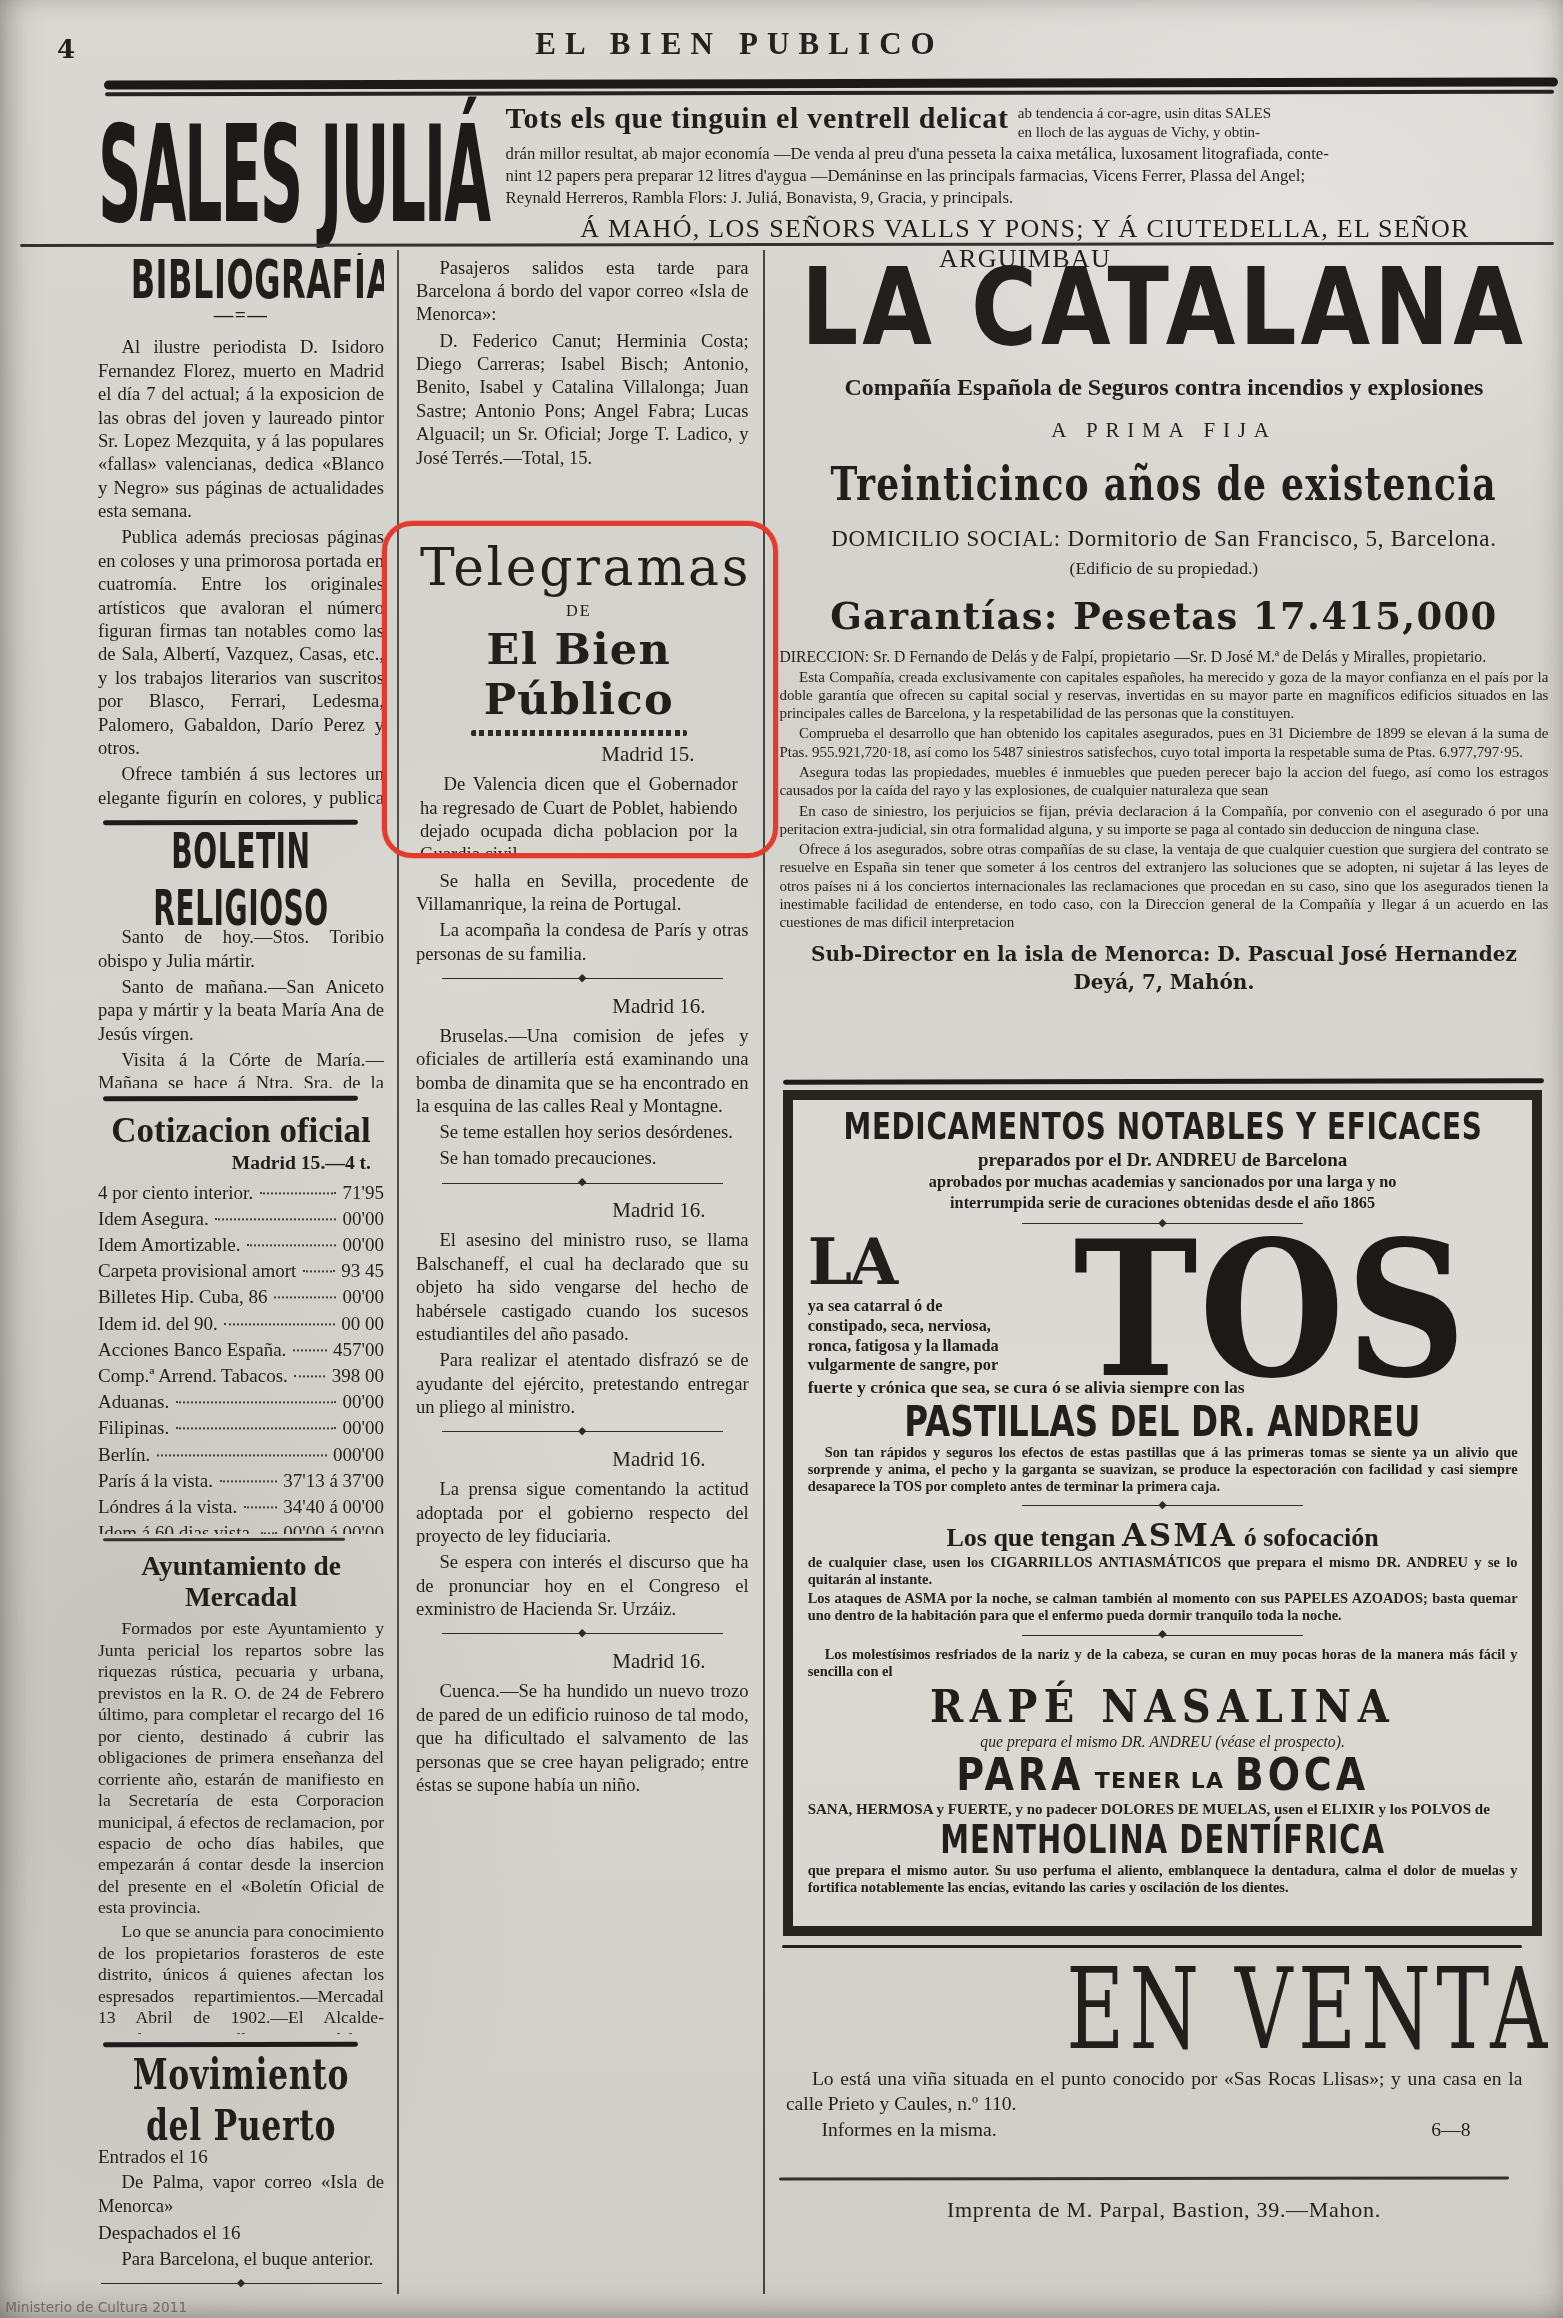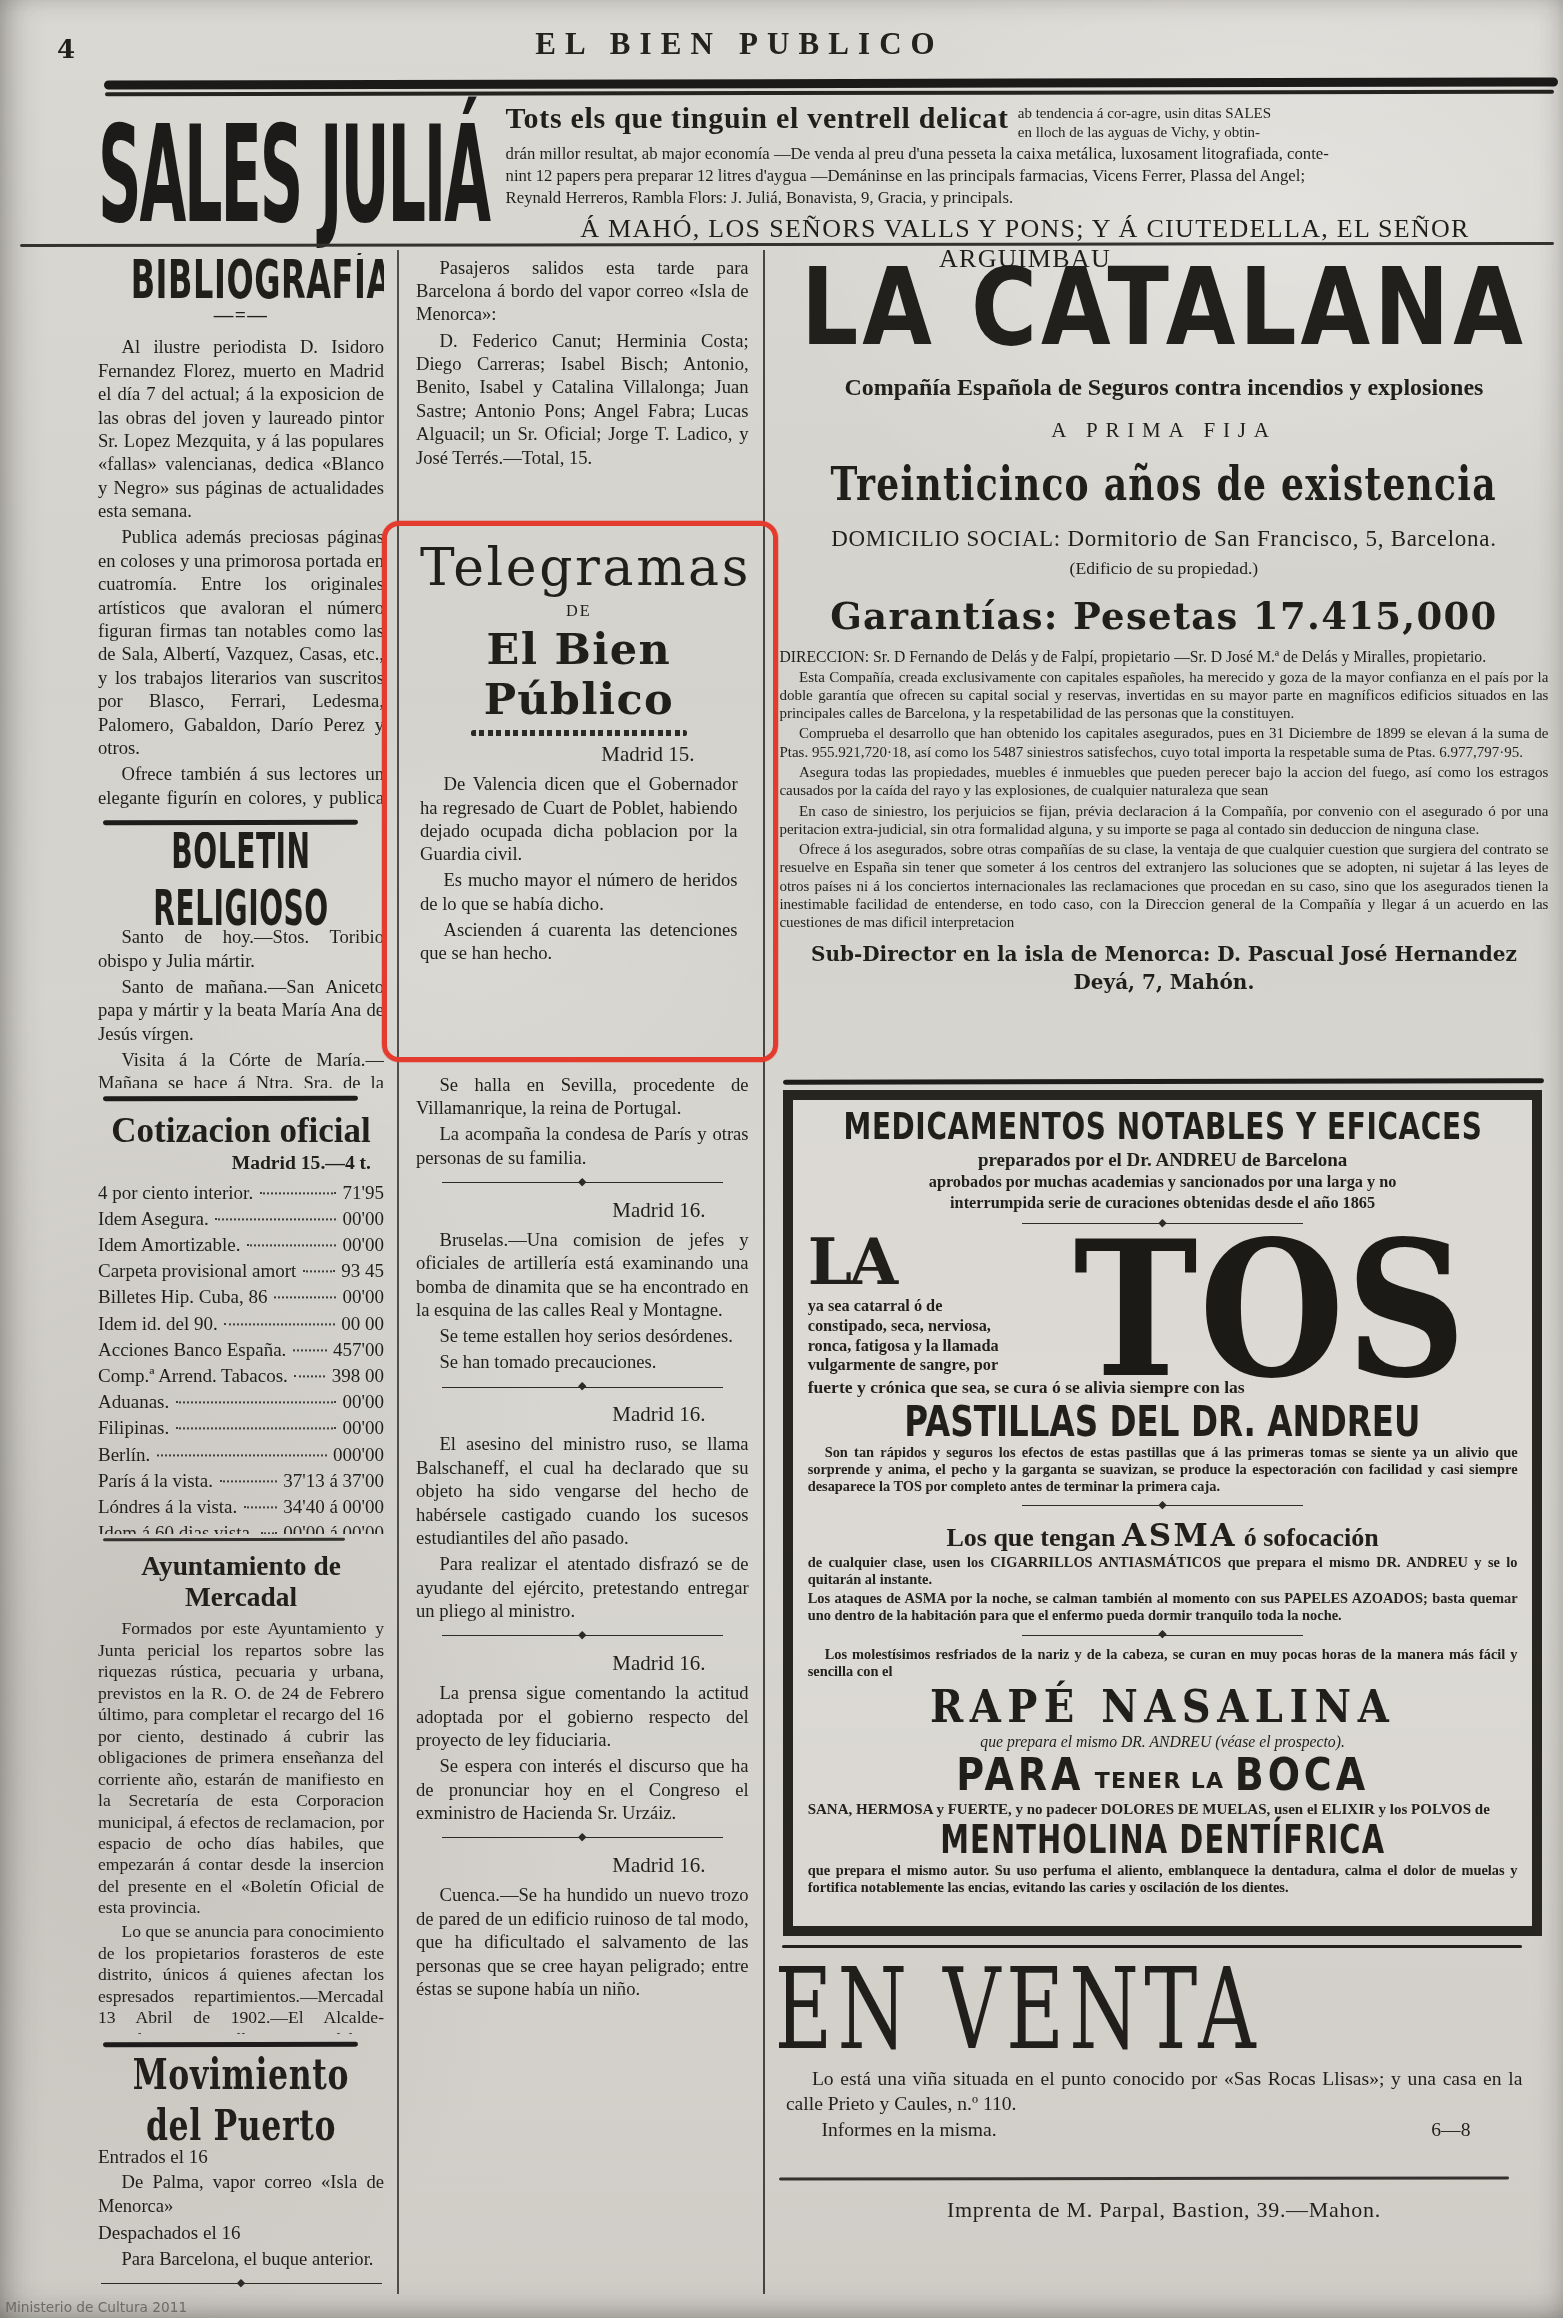--- a/index.html
+++ b/index.html
@@ -56,22 +56,22 @@
   .t-ayunt{font-size:27.4px;margin:3.9px 0 5.2px;}
   .t-puerto span{font-family:"DejaVu Serif",serif;font-weight:bold;font-size:35px;display:inline-block;transform:scale(.9,1.25);}
   .dateline{ text-align:right;font-size:21px;padding-right:43px;margin:6.5px 0 5.2px;}
   .dateline-bold{font-weight:bold;font-size:19.6px;text-align:right;padding-right:13px;margin:1.3px 0 5.2px;}
   .quote-row{display:flex;align-items:baseline;font-size:19px;line-height:1.38;}
   .q-label{white-space:nowrap;}
   .q-dots{flex:1;margin:0 6.5px;border-bottom:2.1px dotted #403f3b;transform:translateY(-4.6px);min-width:13px;}
   .q-val{white-space:nowrap;}
   .center-line{text-align:left;font-size:19px;margin:5.2px 0 2.6px;}
   
-  .red-box{position:relative;z-index:5;border:5.9px solid #e33b2e;border-radius:17px;margin:6.5px -29px 10.5px -34px;
-    padding:10.5px 35px 2.6px 33px;height:541px;box-sizing:border-box;overflow:hidden;box-shadow:0 0 0 0.7px rgba(227,59,46,.35);}
+  .red-box{position:relative;z-index:5;border:5.9px solid #e33b2e;border-radius:30px;margin:6.5px -29px 10.5px -34px;
+    padding:10.5px 35px 2.6px 33px;height:337px;box-sizing:border-box;overflow:hidden;box-shadow:0 0 0 0.7px rgba(227,59,46,.35);}
   .t-telegramas{text-align:center;font-family:"DejaVu Serif",serif;font-size:52px;letter-spacing:2.6px;margin:0;}
   .t-de{text-align:center;font-size:16.3px;font-weight:normal;letter-spacing:2px;margin:3.9px 0;}
   .t-ebp{text-align:center;font-family:"DejaVu Serif",serif;font-weight:bold;font-size:43px;letter-spacing:1.3px;margin:0;}
   .squiggle{width:216px;height:5.9px;margin:5.2px auto 1.3px;background:repeating-linear-gradient(90deg,#2b2a27 0 4.6px,transparent 4.6px 8.5px);border-radius:2.6px;}
   
   .catalana{height:818px;overflow:hidden;text-align:center;}
   .t-catalana span{font-family:"DejaVu Sans",sans-serif;font-weight:bold;font-size:90px;display:inline-block;transform:scaleY(1.18);letter-spacing:3.9px;white-space:nowrap;color:#21201d;}
   .cat-sub{font-size:24px;font-weight:bold;margin:14.4px 0 2.6px;}
   .cat-prima{font-size:21px;letter-spacing:7.8px;margin:17px 0 3.9px;}
   .cat-years span{font-family:"DejaVu Serif",serif;font-weight:bold;font-size:38px;display:inline-block;transform:scale(.95,1.22);letter-spacing:1.3px;margin-top:14.4px;}
@@ -103,21 +103,21 @@
   .t-rape{text-align:center;font-family:"DejaVu Serif",serif;font-weight:bold;font-size:40px;letter-spacing:6.5px;margin:2.6px 0 0;transform:scaleY(1.1);}
   .rape-sub{text-align:center;font-size:15.7px;font-weight:normal;font-style:italic;margin:2.6px 0;}
   .boca-line{display:flex;justify-content:center;align-items:baseline;gap:10.5px;margin:2.6px 0 0;font-family:"DejaVu Sans",sans-serif;font-weight:bold;}
   .boca-big{font-size:38px;letter-spacing:3.9px;transform:scaleY(1.15);}
   .boca-mid{font-size:22px;letter-spacing:1.3px;}
   .boca-sub{font-size:15px;font-weight:bold;text-align:justify;margin:2.6px 0 1.3px;line-height:1.2;}
   .t-ment{text-align:center;margin:1.3px 0;}
   .t-ment span{font-family:"DejaVu Sans",sans-serif;font-weight:bold;font-size:34px;display:inline-block;transform:scale(.85,1.15);letter-spacing:1.3px;white-space:nowrap;}
   .ment-sub{font-size:14.4px;font-weight:bold;line-height:1.2;text-align:justify;margin:2.6px 0 1.3px;}
   .venta{height:216px;overflow:hidden;margin-top:3.9px;}
-  .t-venta{text-align:left;margin:9.1px 0 10.5px;}
+  .t-venta{text-align:right;margin:9.1px 0 10.5px;}
   .t-venta span{font-family:"DejaVu Serif",serif;font-size:78px;display:inline-block;transform:scale(1.02,1.45);letter-spacing:5.2px;white-space:nowrap;}
   .venta-p{font-size:19.6px;line-height:1.3;text-align:justify;text-indent:26px;margin:11.8px 26px 0 6.5px;}
   .venta-foot{display:flex;justify-content:space-between;font-size:19.6px;margin:2.6px 78px 0 42px;}
   .imprint{ text-align:center;font-size:22px;margin-top:17px;letter-spacing:0.7px;}
   .watermark{position:absolute;left:5.2px;bottom:3.9px;font-family:"DejaVu Sans",sans-serif;font-size:13.7px;color:#6d6b66;}
   .rule-mid{height:3.3px;background:#22211e;border-radius:2px;margin:9.1px 26px 6.5px 2.6px;}
 </style>
 </head>
 <body>
 

